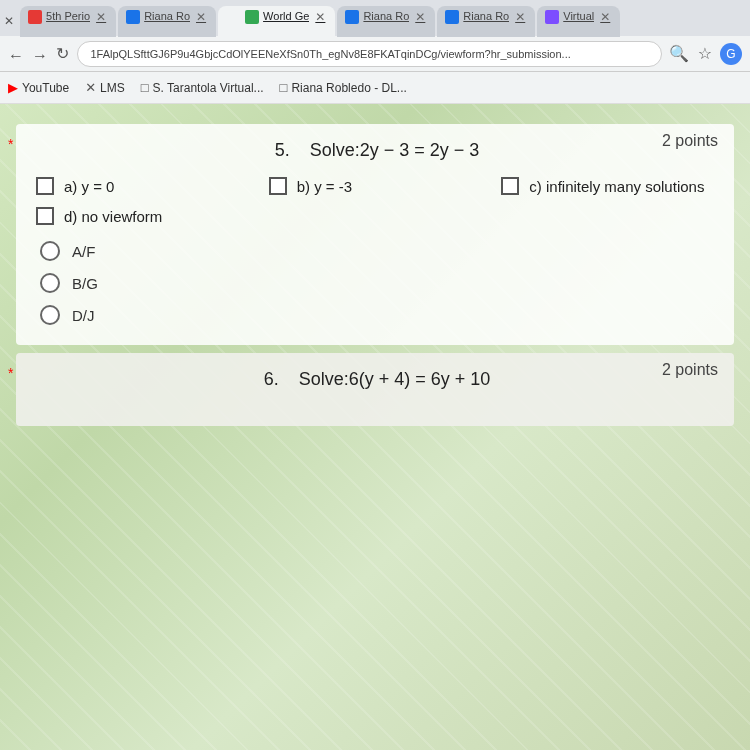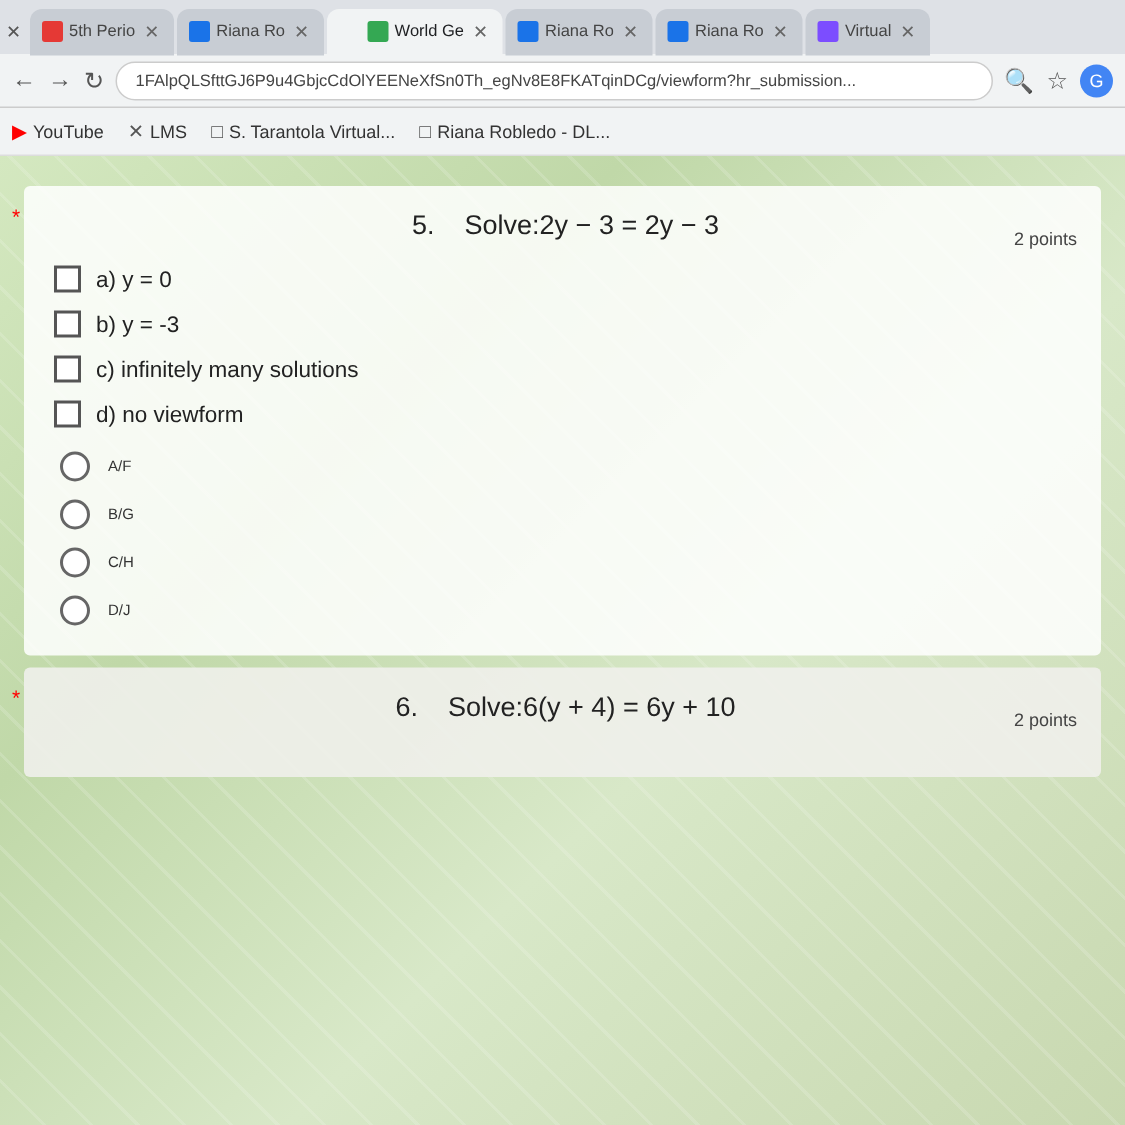--- a/index.html
+++ b/index.html
@@ -23,29 +23,30 @@
       display: flex;
       align-items: center;
       background: #dee1e6;
       padding: 6px 4px 0 4px;
       height: 36px;
       gap: 2px;
     }
 
     .tab {
       display: flex;
-      align-items: center;
+      align-items: flex-start;
       padding: 4px 8px;
       border-radius: 8px 8px 0 0;
       font-size: 11px;
       height: 31px;
       max-width: 140px;
       gap: 4px;
       cursor: pointer;
       position: relative;
+      text-decoration: underline;
     }
 
     .tab.active {
       background: #f1f3f4;
       color: #202124;
       padding-left: 27px;
     }
 
     .tab.inactive {
       background: #c8cdd4;
@@ -158,22 +159,22 @@
       background: rgba(255, 255, 255, 0.85);
       margin: 20px 16px 0 16px;
       border-radius: 4px;
       padding: 16px 20px 20px 20px;
       position: relative;
     }
 
     .points-label {
       position: absolute;
       right: 16px;
-      top: 28px;
-      font-size: 12px;
+      top: 8px;
+      font-size: 16px;
       color: #444;
     }
 
     .required-star {
       color: red;
       font-size: 14px;
       position: absolute;
       left: -8px;
       top: 12px;
     }
@@ -181,21 +182,21 @@
     .question-title {
       font-size: 18px;
       color: #222;
       margin-bottom: 16px;
       padding-left: 4px;
       text-align: center;
     }
 
     .answer-grid {
       display: grid;
-      grid-template-columns: 1fr;
+      grid-template-columns: 1fr 1fr 1fr;
       gap: 12px 20px;
       margin-bottom: 16px;
     }
 
     .answer-option {
       display: flex;
       align-items: center;
       gap: 10px;
       font-size: 15px;
       color: #222;
@@ -214,21 +215,21 @@
       display: flex;
       flex-direction: column;
       gap: 12px;
       padding-left: 4px;
     }
 
     .radio-option {
       display: flex;
       align-items: center;
       gap: 12px;
-      font-size: 10px;
+      font-size: 15px;
       color: #333;
     }
 
     .radio-circle {
       width: 20px;
       height: 20px;
       border: 2px solid #666;
       border-radius: 50%;
       background: white;
       flex-shrink: 0;
@@ -365,24 +366,20 @@
       <div class="radio-option">
         <div class="radio-circle"></div>
         <span>A/F</span>
       </div>
       <div class="radio-option">
         <div class="radio-circle"></div>
         <span>B/G</span>
       </div>
       <div class="radio-option">
         <div class="radio-circle"></div>
-        <span>C/H</span>
-      </div>
-      <div class="radio-option">
-        <div class="radio-circle"></div>
         <span>D/J</span>
       </div>
     </div>
   </div>
 
   <div class="divider-area"></div>
 
   <div class="form-card-2">
     <span class="required-star">*</span>
     <span class="points-label">2 points</span>

